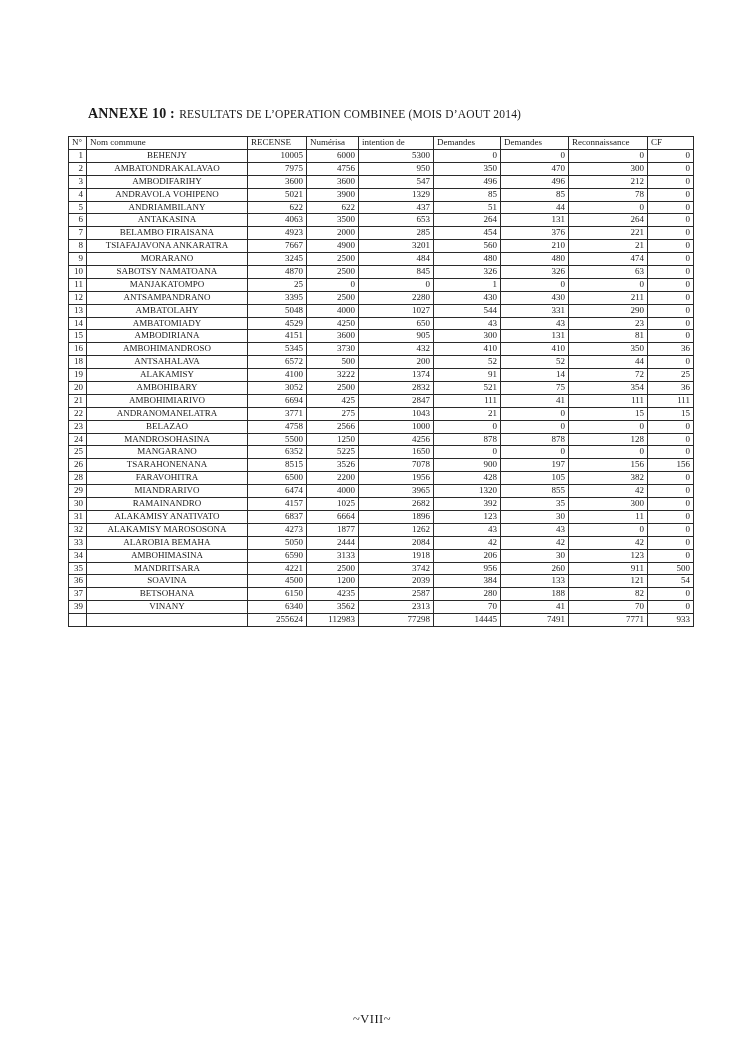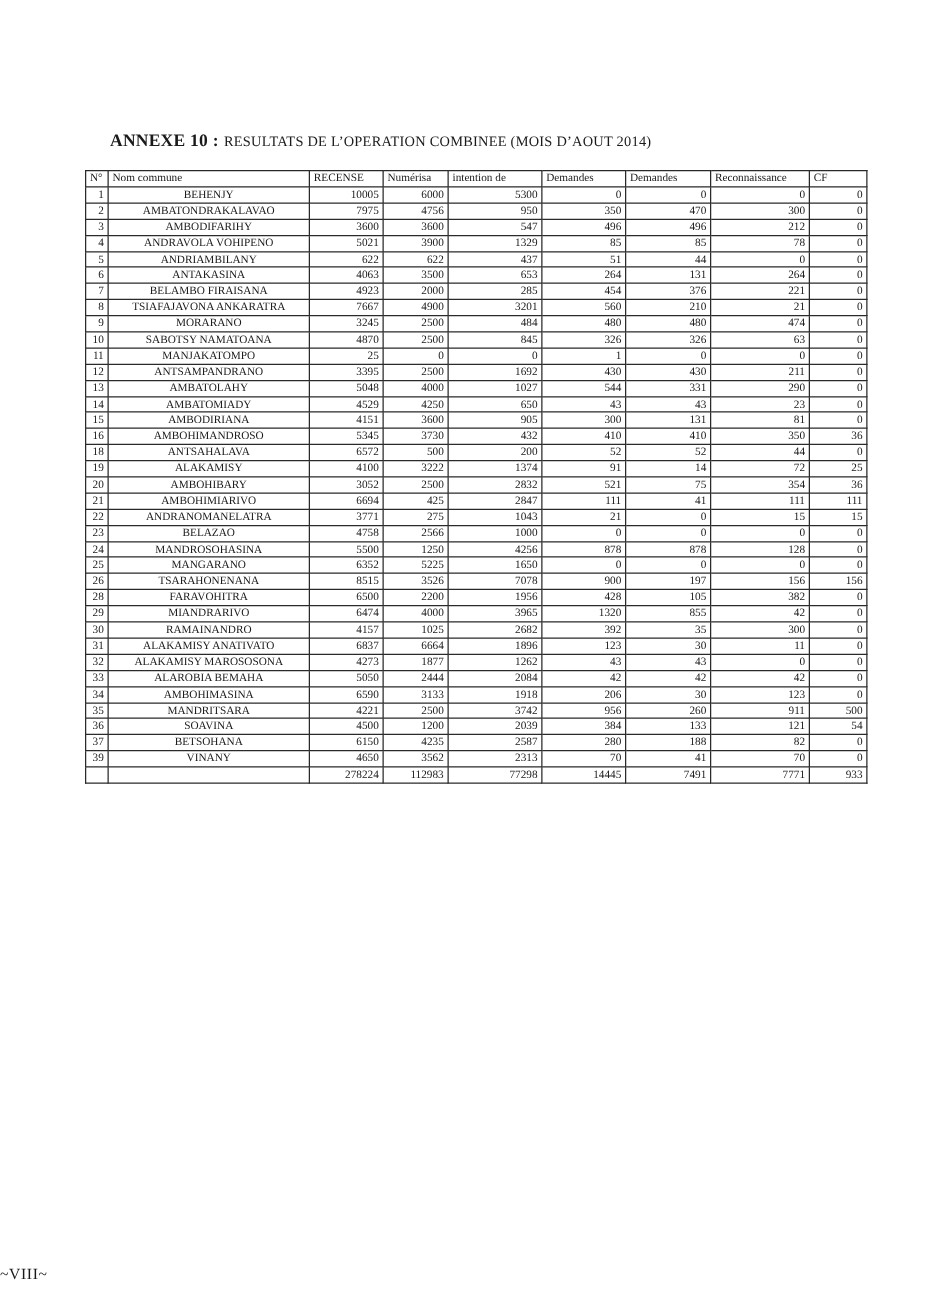--- a/index.html
+++ b/index.html
@@ -52,20 +52,21 @@
     text-align: left;
     height: 13px;
   }
   td.num, td.rownum { text-align: right; }
   td.name { text-align: center; }
   .footer {
     position: absolute;
     left: 0;
     top: 1012px;
     width: 100%;
+    text-align: center;
     font-size: 12.5px;
     letter-spacing: 0.5px;
   }
 </style>
 </head>
 <body>
 
 <div class="page">
 
   <div class="title">
@@ -218,21 +219,21 @@
           <td class="num">1</td>
           <td class="num">0</td>
           <td class="num">0</td>
           <td class="num">0</td>
         </tr>
         <tr>
           <td class="rownum">12</td>
           <td class="name">ANTSAMPANDRANO</td>
           <td class="num">3395</td>
           <td class="num">2500</td>
-          <td class="num">1692</td>
+          <td class="num">2280</td>
           <td class="num">430</td>
           <td class="num">430</td>
           <td class="num">211</td>
           <td class="num">0</td>
         </tr>
         <tr>
           <td class="rownum">13</td>
           <td class="name">AMBATOLAHY</td>
           <td class="num">5048</td>
           <td class="num">4000</td>
@@ -480,32 +481,32 @@
           <td class="num">4235</td>
           <td class="num">2587</td>
           <td class="num">280</td>
           <td class="num">188</td>
           <td class="num">82</td>
           <td class="num">0</td>
         </tr>
         <tr>
           <td class="rownum">39</td>
           <td class="name">VINANY</td>
-          <td class="num">4650</td>
+          <td class="num">6340</td>
           <td class="num">3562</td>
           <td class="num">2313</td>
           <td class="num">70</td>
           <td class="num">41</td>
           <td class="num">70</td>
           <td class="num">0</td>
         </tr>
         <tr>
           <td class="rownum"></td>
           <td class="name"></td>
-          <td class="num">278224</td>
+          <td class="num">255624</td>
           <td class="num">112983</td>
           <td class="num">77298</td>
           <td class="num">14445</td>
           <td class="num">7491</td>
           <td class="num">7771</td>
           <td class="num">933</td>
         </tr>
       </tbody>
   </table>
 

